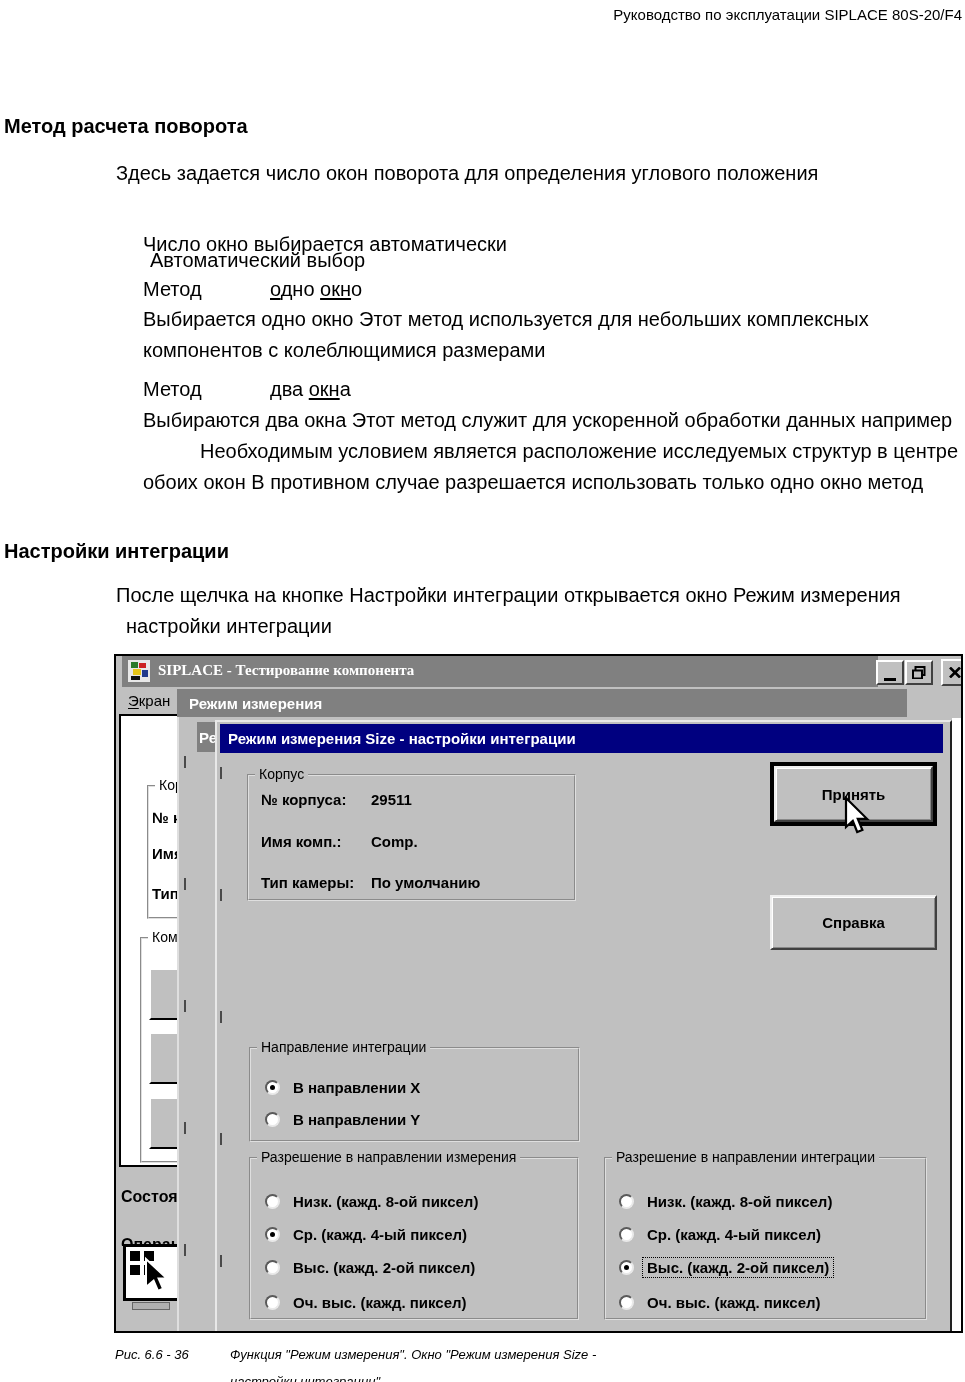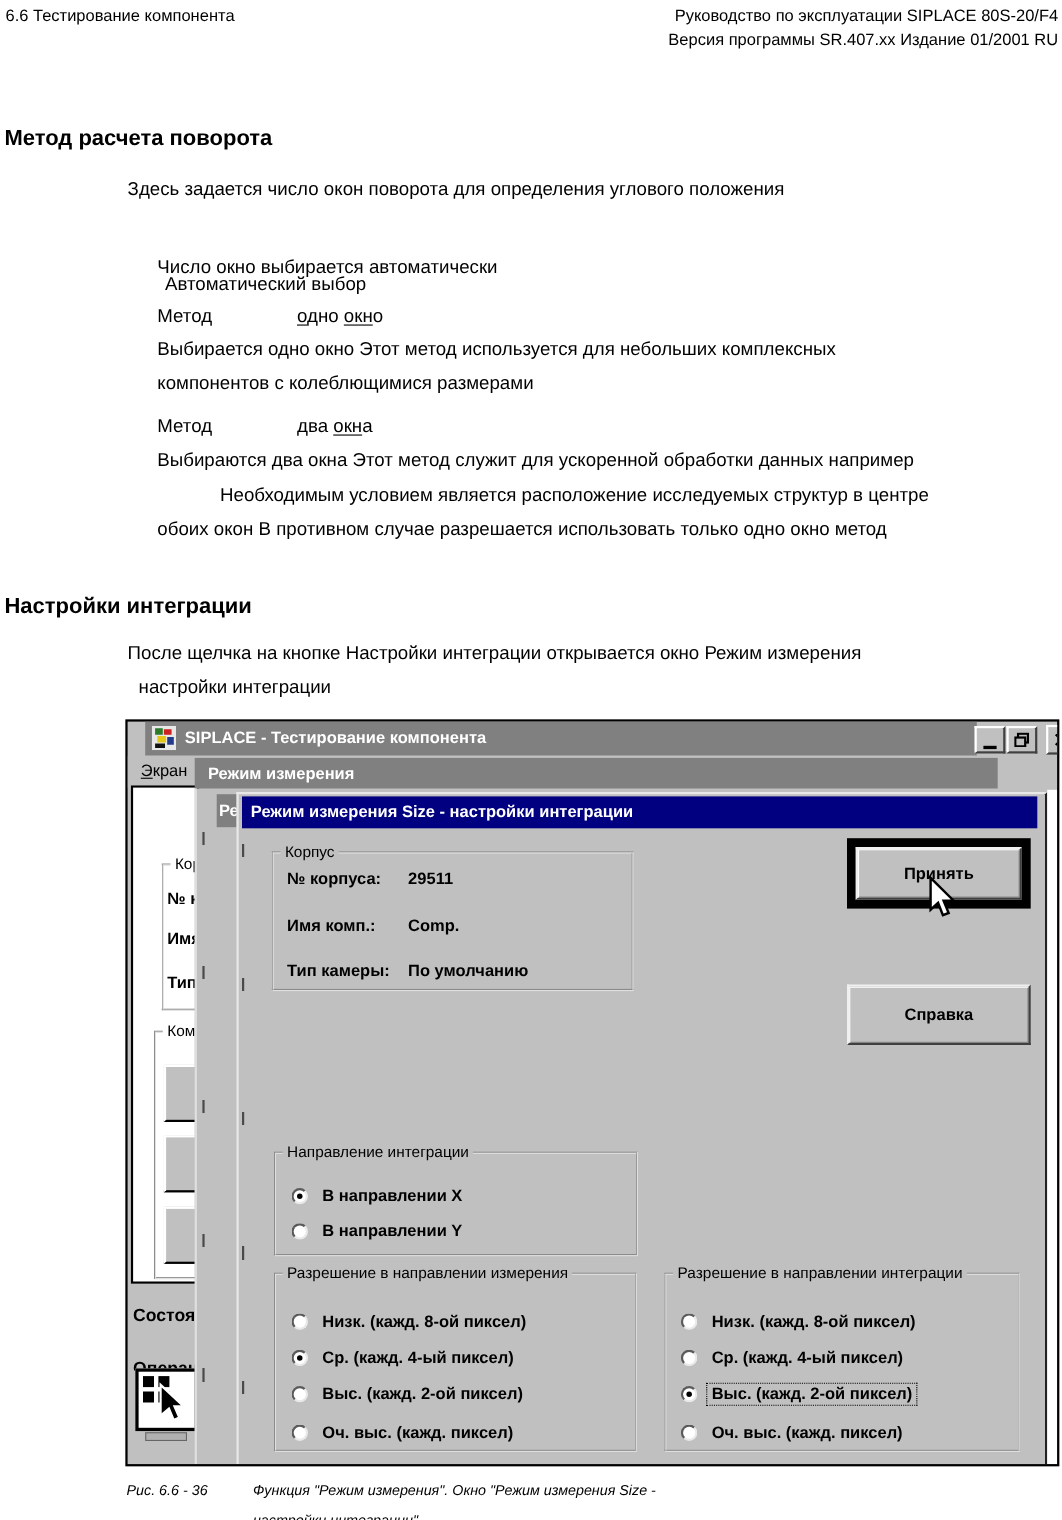--- a/index.html
+++ b/index.html
@@ -3,21 +3,21 @@
 <meta charset="utf-8">
 <style>
   * { margin:0; padding:0; box-sizing:content-box; }
   body {
     width:965px; height:1382px; position:relative; background:#fff;
     font-family:"Liberation Sans", sans-serif; color:#000; overflow:hidden;
   }
   .abs { position:absolute; }
   .hdr { font-size:15px; line-height:22px; }
   .h1 { font-size:20px; font-weight:bold; }
-  .body-txt { font-size:17px; white-space:nowrap; }
+  .body-txt { font-size:20px; white-space:nowrap; }
   .u { text-decoration:underline; text-underline-offset:2px; }
   .ital { font-style:italic; font-size:13px; line-height:27px; white-space:nowrap; }
 
   
   .figure {
     left:114px; top:654px; width:845px; height:675px;
     border:2px solid #000; background:#c0c0c0; overflow:hidden; position:absolute;
   }
   .titlebar { background:#808080; color:#fff; font-weight:bold; font-size:15px; }
   .win-btn {
@@ -35,46 +35,44 @@
     border:2px solid; border-color:#e8e8e8 #222 #222 #e8e8e8;
   }
   .dlg-title { position:absolute; background:#000080; color:#fff; font-weight:bold; font-size:15px;
     display:flex; align-items:center; padding-left:8px; }
   .dlg-btn {
     background:#c0c0c0; border:2px solid; border-color:#efefef #404040 #404040 #efefef;
     box-shadow: inset 1px 1px 0 #fff, inset -1px -1px 0 #888;
     display:flex; align-items:center; justify-content:center;
     font-weight:bold; font-size:15px;
   }
-  .default-ring { position:absolute; border:8px solid #000000; box-sizing:border-box; }
+  .default-ring { position:absolute; border:4px solid #000000; box-sizing:border-box; }
   .default-ring .dlg-btn { width:100%; height:100%; box-sizing:border-box; }
   .plain-btn { position:absolute; }
   .radio-row { position:absolute; display:flex; align-items:center; gap:13px; height:20px; white-space:nowrap; }
   .radio {
     width:15px; height:15px; border-radius:50%; background:#fff; flex:0 0 auto;
     border:2px solid; border-color:#5a5a5a #e9e9e9 #e9e9e9 #5a5a5a; box-sizing:border-box;
     display:flex; align-items:center; justify-content:center;
   }
   .radio .dot { width:5px; height:5px; border-radius:50%; background:#000; }
   .rlabel { font-weight:bold; font-size:15px; }
   .rlabel.focus { border:1px dotted #000; padding:1px 4px; margin-left:-5px; }
   .boldlbl { font-weight:bold; font-size:15px; white-space:nowrap; position:absolute; }
   .dashcol { position:absolute; width:2px;
     background:repeating-linear-gradient(to bottom, #4a4a4a 0 12px, transparent 12px 122px); }
   .statuslbl { font-weight:bold; font-size:16px; white-space:nowrap; position:absolute; }
 </style>
 </head>
 <body>
 
 <div class="abs hdr" style="left:5px; top:4px;">
-  <div>6.6 Тестирование компонента</div>
 </div>
 <div class="abs hdr" style="right:3px; top:4px; text-align:right;">
   <div>Руководство по эксплуатации SIPLACE 80S-20/F4</div>
-  <div>Версия программы SR.407.xx  Издание 01/2001 RU</div>
 </div>
 
 <div class="abs h1" style="left:4px; top:115px;">Метод расчета поворота</div>
 <div class="abs body-txt" style="left:116px; top:162px;">Здесь задается число окон поворота для определения углового положения</div>
 <div class="abs body-txt" style="left:150px; top:204px;margin-top:45px;">Автоматический выбор</div>
 <div class="abs body-txt" style="left:143px; top:233px;">Число окно выбирается автоматически</div>
 
 <div class="abs body-txt" style="left:143px; top:278px;">
   <span>Метод</span>
   <span class="abs" style="left:127px; top:0;"><span class="u">о</span><span>дно </span><span class="u">окн</span><span>о</span></span>
@@ -89,21 +87,21 @@
 <div class="abs body-txt" style="left:143px; top:409px;">Выбираются два окна  Этот метод служит для ускоренной обработки данных  например</div>
 <div class="abs body-txt" style="left:200px; top:440px;">Необходимым условием является расположение исследуемых структур в центре</div>
 <div class="abs body-txt" style="left:143px; top:471px;">обоих окон  В противном случае разрешается использовать только одно окно  метод</div>
 
 <div class="abs h1" style="left:4px; top:540px;">Настройки интеграции</div>
 <div class="abs body-txt" style="left:116px; top:584px;">После щелчка на кнопке  Настройки интеграции  открывается окно  Режим измерения</div>
 <div class="abs body-txt" style="left:126px; top:615px;">настройки интеграции</div>
 
 <div class="figure">
 
-  <div class="abs titlebar" style="left:16px; top:0; width:756px; height:31px;">
+  <div class="abs titlebar" style="left:6px; top:0; width:756px; height:31px;font-family:Liberation Serif, serif;">
     <span class="abs" style="left:6px; top:4px; width:22px; height:22px;">
       <svg width="22" height="22" viewBox="0 0 22 22">
         <rect width="22" height="22" fill="#e8e8e8"></rect>
         <path fill="#2a7a2a" d="M3 2 h7 v6 h-7z"></path>
         <path fill="#cc2222" d="M11 3 h7 v5 h-7z"></path>
         <path fill="#e6c619" d="M5 9 h8 v6 h-8z"></path>
         <path fill="#223a8c" d="M14 10 h6 v7 h-6z"></path>
         <path fill="#111" d="M3 16 h9 v4 h-9z"></path>
       </svg>
     </span>

